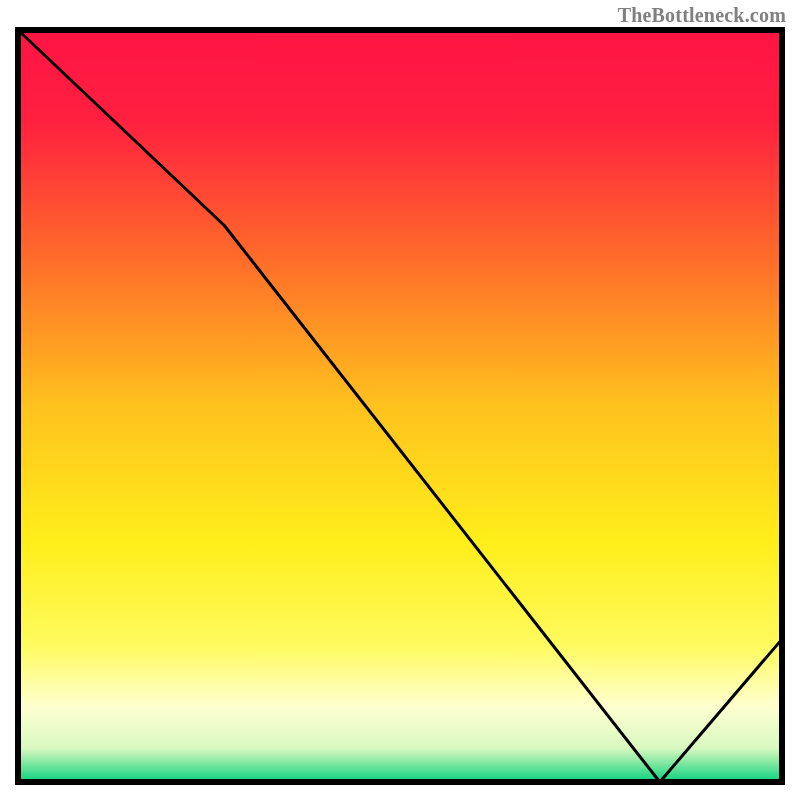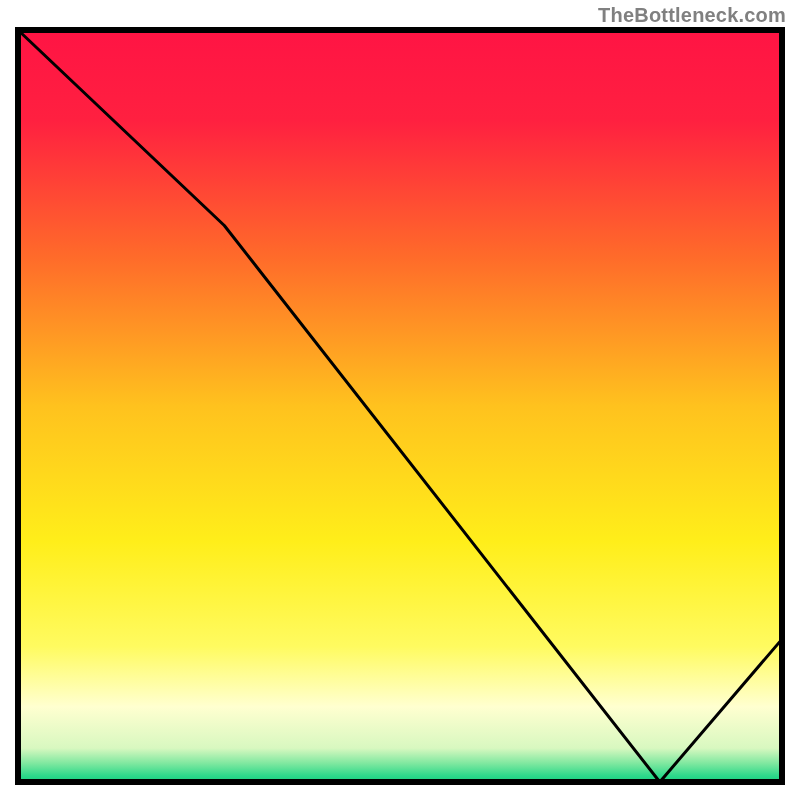--- a/index.html
+++ b/index.html
@@ -12,21 +12,21 @@
   }
   .frame {
     position: relative;
     width: 800px;
     height: 800px;
   }
   .attribution {
     position: absolute;
     top: 4px;
     right: 14px;
-    font-family: Liberation Sans, sans-serif;
+    font-family: Liberation Serif, serif;
     font-size: 20px;
     font-weight: 600;
     color: #808080;
     letter-spacing: 0.2px;
   }
   svg {
     position: absolute;
     top: 0;
     left: 0;
   }

